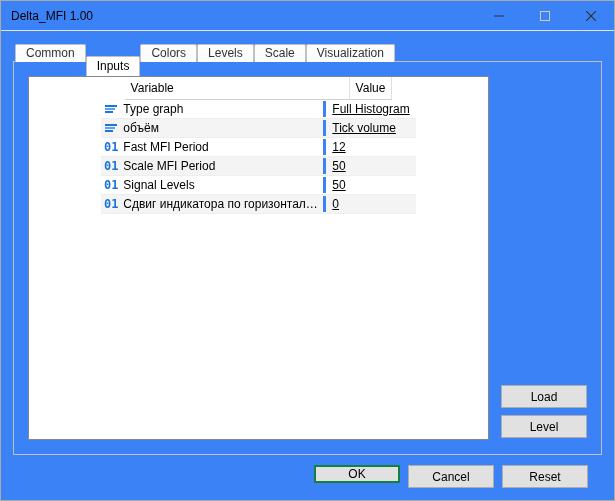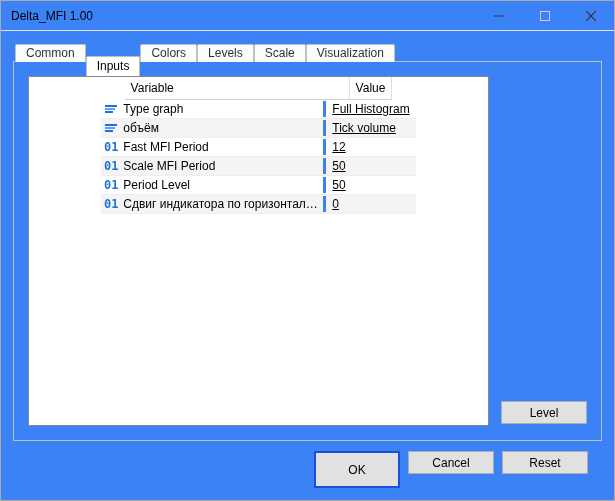--- a/index.html
+++ b/index.html
@@ -172,23 +172,23 @@
     cursor: default;
   }
   .footer {
     display: flex;
     justify-content: flex-end;
     gap: 8px;
     padding: 10px 14px 0 0;
   }
   .footer .btn { width: 86px; }
   .footer .btn.primary {
-    border: 2px solid #1d4ed8;
+    border: 2px solid #15803d;
     background: #e1e1e1;
-    height: 37px;
+    height: 18px;
   }
 </style>
 </head>
 <body>
 
 <div class="window">
 
   <div class="titlebar">
     <div class="title">Delta_MFI 1.00</div>
     <div class="winbtn">
@@ -261,34 +261,35 @@
               <div class="icon">
                 <span class="int-icon">01</span>
               </div>
               <div class="var">Scale MFI Period</div>
               <div class="val">50</div>
             </div>
             <div class="row">
               <div class="icon">
                 <span class="int-icon">01</span>
               </div>
-              <div class="var">Period Level</div>
+              <div class="var">Signal Levels</div>
               <div class="val">50</div>
             </div>
             <div class="row">
               <div class="icon">
                 <span class="int-icon">01</span>
               </div>
               <div class="var">Сдвиг индикатора по горизонтали в ...</div>
               <div class="val">0</div>
             </div>
           </div>
       </div>
 
       <div class="side-buttons">
+        <div class="btn">Load</div>
         <div class="btn">Level</div>
       </div>
 
     </div>
 
     <div class="footer">
       <div class="btn primary">OK</div>
       <div class="btn">Cancel</div>
       <div class="btn">Reset</div>
     </div>

